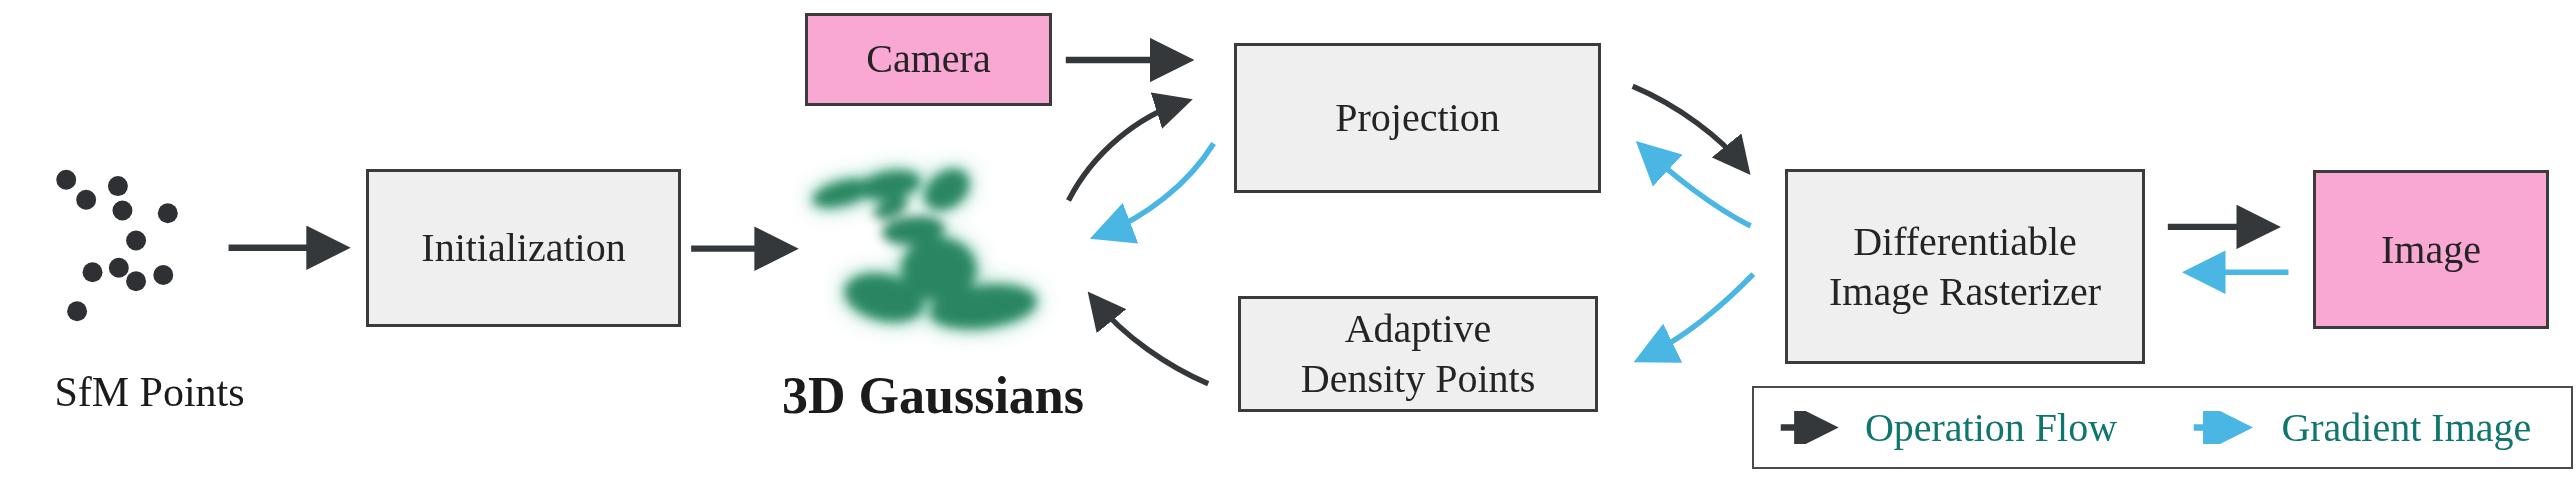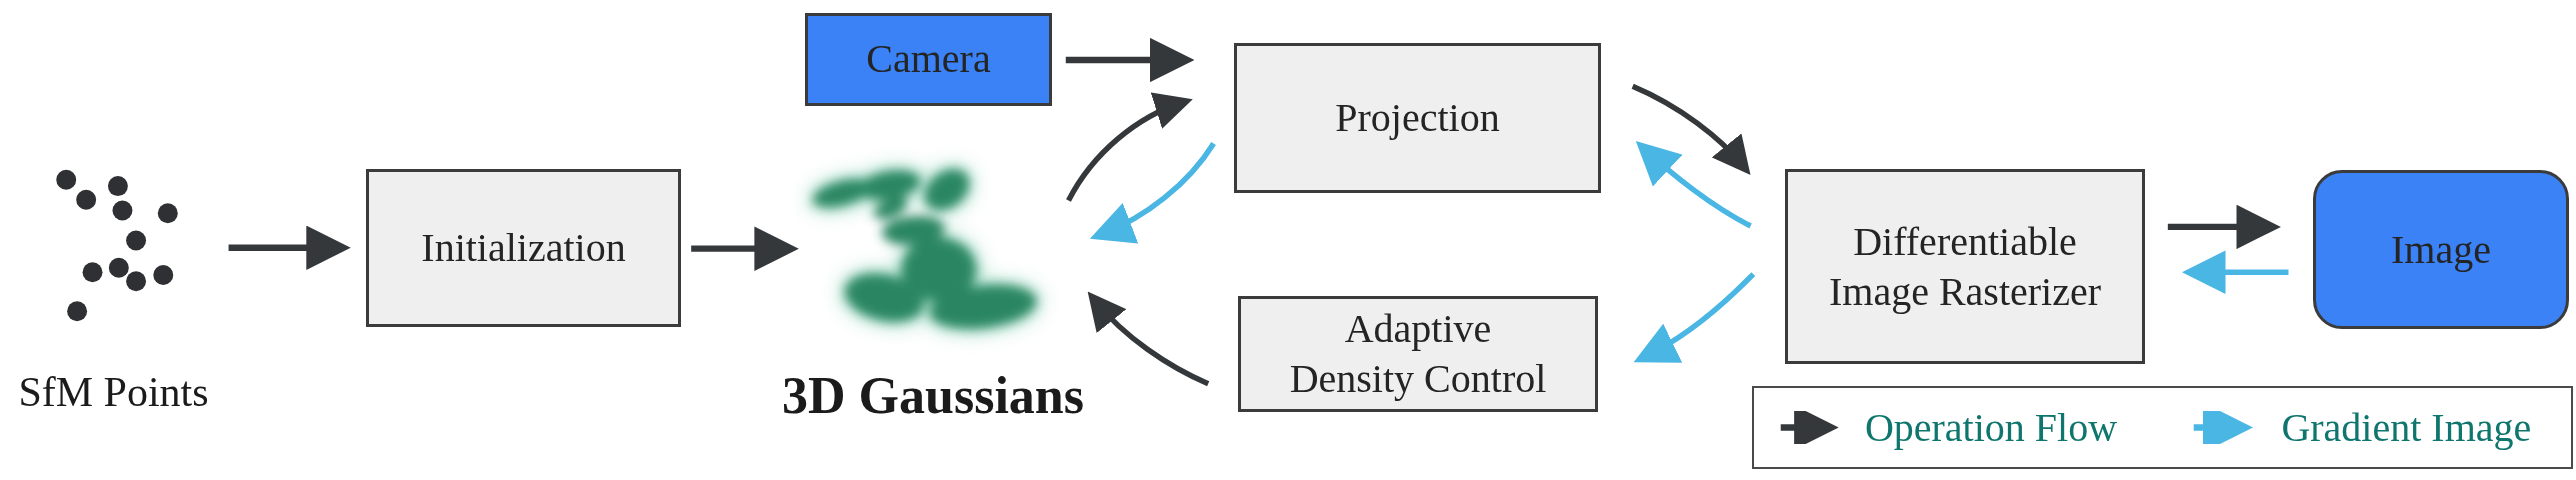--- a/index.html
+++ b/index.html
@@ -16,21 +16,21 @@
     box-sizing:border-box;
     background:var(--box-fill,#efefef);
     border:3.6px solid var(--box-border,#3b3b3c);
     display:flex;flex-direction:column;
     align-items:center;justify-content:center;
     text-align:center;
     color:#242424;
     font-size:40px;
     line-height:1.25;
   }
-  .box.white{background:#3b82f6;}
+  .box.white{background:#f9a8d4;}
   .box .ln{display:block;}
   .caption{
     position:absolute;
     text-align:center;
     color:#1b1b1b;
     font-size:42px;
     white-space:nowrap;
   }
   .caption.bold{font-weight:700;font-size:52px;}
   .legend{
@@ -126,33 +126,33 @@
   <div class="box white" style="left:805px;top:12.7px;width:247px;height:93px;font-size:40px;">
     <span class="ln">Camera</span>
   </div>
 
   <div class="box" style="left:1234px;top:43px;width:367px;height:150px;">
     <span class="ln">Projection</span>
   </div>
 
   <div class="box" style="left:1238px;top:296px;width:360px;height:116px;font-size:40px;">
     <span class="ln">Adaptive</span>
-    <span class="ln">Density Control</span>
+    <span class="ln">Density Points</span>
   </div>
 
   <div class="box" style="left:1785px;top:169px;width:360px;height:195px;font-size:40px;">
     <span class="ln">Differentiable</span>
     <span class="ln">Image Rasterizer</span>
   </div>
 
-  <div class="box white" style="left:2313px;top:170px;width:256px;height:159px;font-size:40px;border-radius:29px;">
+  <div class="box white" style="left:2313px;top:170px;width:236px;height:159px;font-size:40px;">
     <span class="ln">Image</span>
   </div>
 
-  <div class="caption" style="left:0px;top:368px;width:227px;">SfM Points</div>
+  <div class="caption" style="left:0px;top:368px;width:227px;padding-left:36px;">SfM Points</div>
 
   <div class="caption bold" style="left:782px;top:366px;width:290px;">3D Gaussians</div>
 
   <div class="legend">
     <span class="legend-item">
       <svg width="71" height="33" viewBox="0 0 78 36">
         <path d="M 3 18 L 52 18" stroke="#35383b" stroke-width="7" fill="none" marker-end="url(#head-black)"></path>
       </svg>
       <span>Operation Flow</span>
     </span>

